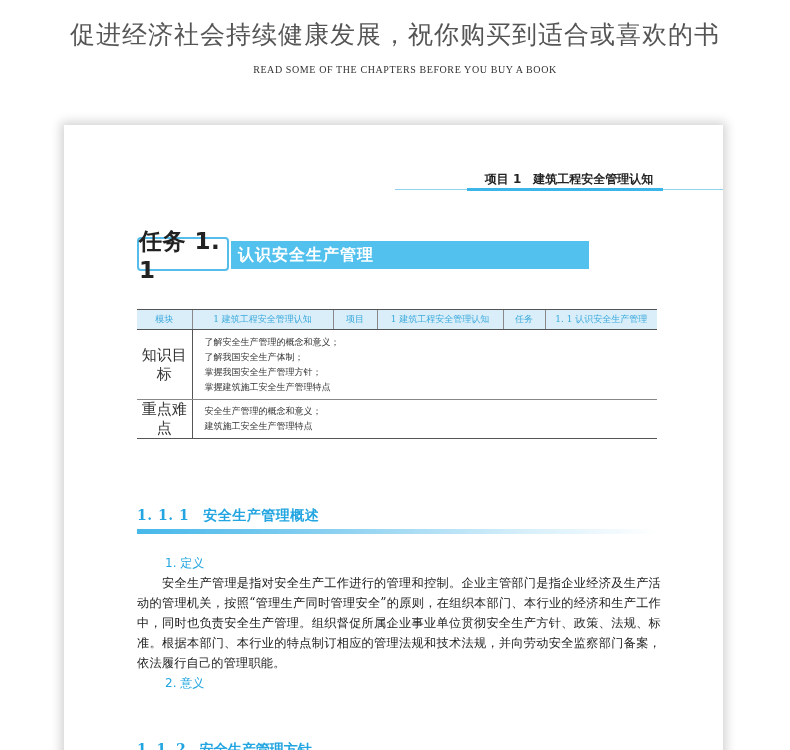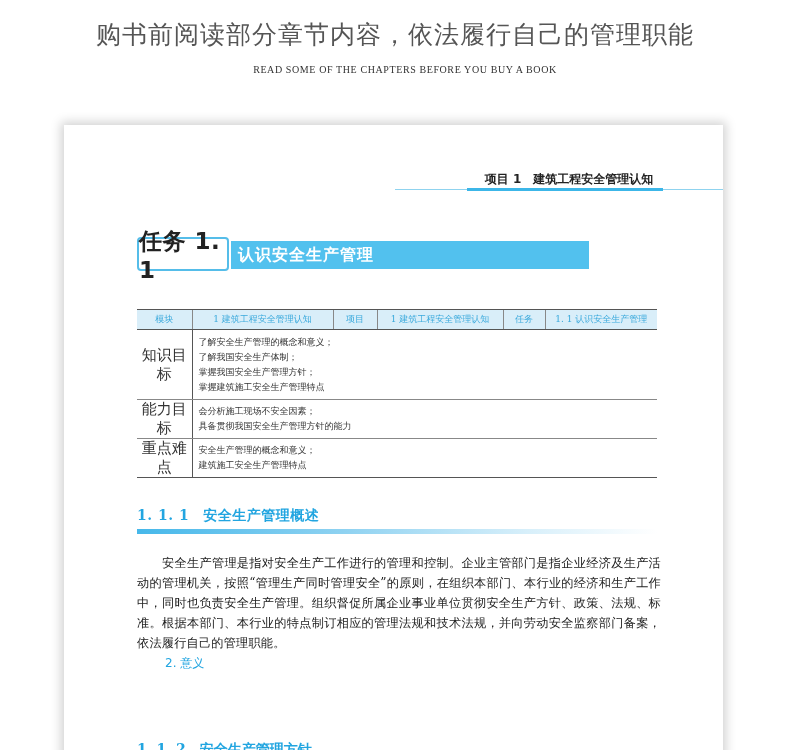--- a/index.html
+++ b/index.html
@@ -52,21 +52,21 @@
   }
   .obj-table th {
     background: #d9eef9; color: #3aa9dc; font-weight: normal; height: 20px; font-size: 9px;
     border-top: 1.5px solid #555; border-bottom: 1.5px solid #555;
     border-left: 1px solid #888; text-align: center; white-space: nowrap;
   }
   .obj-table th:first-child { border-left: none; }
   .obj-table td { border-bottom: 1px solid #888; vertical-align: middle; }
   .obj-table tr:last-child td { border-bottom: 1.5px solid #555; }
   .obj-table td.row-label { width: 55px; text-align: center; border-right: 1px solid #555; font-size: 15px; }
-  .obj-table td.row-content { padding: 4px 6px; line-height: 15px; }
+  .obj-table td.row-content { padding: 4px 12px; line-height: 15px; }
   .obj-table td.row-content div { white-space: nowrap; }
 
   
   .section-h {
     position: absolute; left: 73px; top: 382px; font-family: "DejaVu Serif", serif;
     font-size: 14px; font-weight: bold; color: #22a5e0; letter-spacing: 0.5px;
   }
   .section-h .num { margin-right: 14px; }
   .section-bar {
     position: absolute; left: 73px; top: 404px; width: 520px; height: 5px;
@@ -82,21 +82,21 @@
 
   .next-section {
     position: absolute; left: 73px; top: 616px; font-family: "DejaVu Serif", serif;
     font-size: 14px; font-weight: bold; color: #22a5e0;
   }
   .next-section .num { margin-right: 14px; }
 </style>
 </head>
 <body>
 
-<div class="banner-title">购书前阅读部分章节内容，依法履行自己的管理职能</div>
+<div class="banner-title">促进经济社会持续健康发展，祝你购买到适合或喜欢的书</div>
 <div class="banner-sub">READ SOME OF THE CHAPTERS BEFORE YOU BUY A BOOK</div>
 
 <div class="page">
   <div class="run-header">项目 1　建筑工程安全管理认知</div>
   <div class="run-line-thin"></div>
   <div class="run-line-thick"></div>
 
   <div class="task-box">任务 1. 1</div>
   <div class="task-bar">认识安全生产管理</div>
 
@@ -115,42 +115,36 @@
       <tr>
         <td class="row-label" style="height:70px">知识目标</td>
         <td class="row-content" colspan="5">
           <div>了解安全生产管理的概念和意义；</div>
           <div>了解我国安全生产体制；</div>
           <div>掌握我国安全生产管理方针；</div>
           <div>掌握建筑施工安全生产管理特点</div>
         </td>
       </tr>
       <tr>
-        <td class="row-label" style="height:38px">能力目标</td>
-        <td class="row-content" colspan="5">
-          <div>会分析施工现场不安全因素；</div>
-          <div>具备贯彻我国安全生产管理方针的能力</div>
-        </td>
-      </tr>
-      <tr>
         <td class="row-label" style="height:39px">重点难点</td>
         <td class="row-content" colspan="5">
           <div>安全生产管理的概念和意义；</div>
           <div>建筑施工安全生产管理特点</div>
         </td>
       </tr>
     </tbody>
   </table>
 
   <div class="section-h">
     <span class="num">1. 1. 1</span><span>安全生产管理概述</span>
   </div>
   <div class="section-bar"></div>
 
   <div class="body-text">
+    <div class="sub-h">1. 定义</div>
     <p>安全生产管理是指对安全生产工作进行的管理和控制。企业主管部门是指企业经济及生产活动的管理机关，按照“管理生产同时管理安全”的原则，在组织本部门、本行业的经济和生产工作中，同时也负责安全生产管理。组织督促所属企业事业单位贯彻安全生产方针、政策、法规、标准。根据本部门、本行业的特点制订相应的管理法规和技术法规，并向劳动安全监察部门备案，依法履行自己的管理职能。</p>
     <div class="sub-h">2. 意义</div>
   </div>
 
   <div class="next-section">
     <span class="num">1. 1. 2</span><span>安全生产管理方针</span>
   </div>
 </div>
 
 </body></html>

